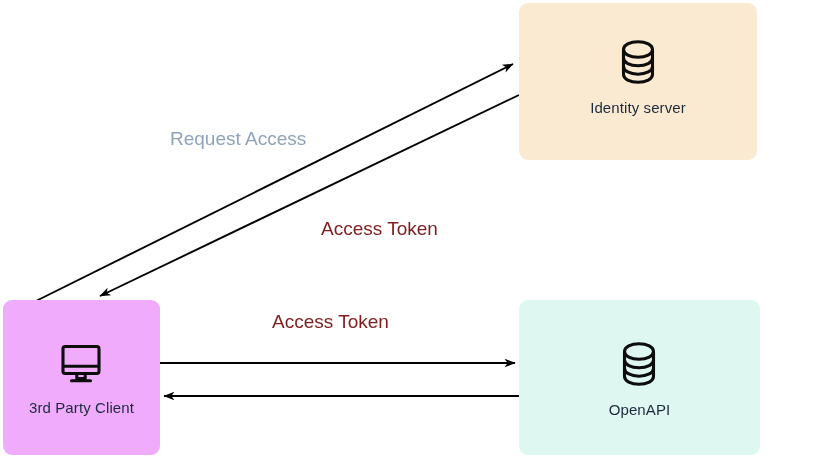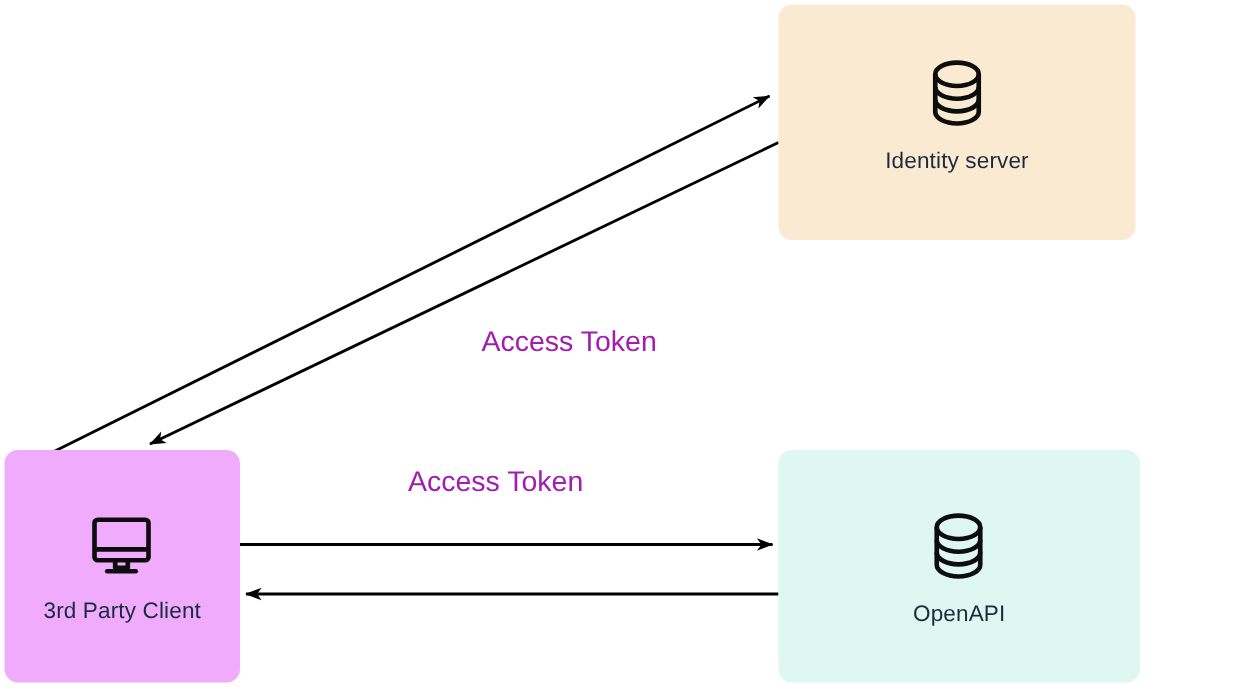--- a/index.html
+++ b/index.html
@@ -84,21 +84,21 @@
     left: 0;
     top: 0;
     width: 825px;
     height: 462px;
     pointer-events: none;
   }
   .edge-label {
     position: absolute;
     font-family: "Liberation Sans", sans-serif;
     font-size: 19px;
-    color: #a21caf;
+    color: #7f1d1d;
     white-space: nowrap;
   }
   #label-request-access {
     left: 170px;
     top: 128px;
     color: #8fa4bd;
   }
   #label-access-token-down {
     left: 321px;
     top: 218px;
@@ -134,20 +134,21 @@
 
     <g>
       <line x1="160" y1="363" x2="515" y2="363" stroke="#000000" stroke-width="1.9" marker-end="url(#arrowhead)"></line>
     </g>
 
     <g>
       <line x1="519" y1="396" x2="164" y2="396" stroke="#000000" stroke-width="1.9" marker-end="url(#arrowhead)"></line>
     </g>
   </svg>
 
+  <div class="edge-label" id="label-request-access">Request Access</div>
 
   <div class="edge-label" id="label-access-token-down">Access Token</div>
 
   <div class="edge-label" id="label-access-token-right">Access Token</div>
 
 
   <div class="node" id="node-identity-server">
     <div class="node-inner">
       <span class="node-icon">
         <svg width="40" height="46" viewBox="0 0 40 46">

